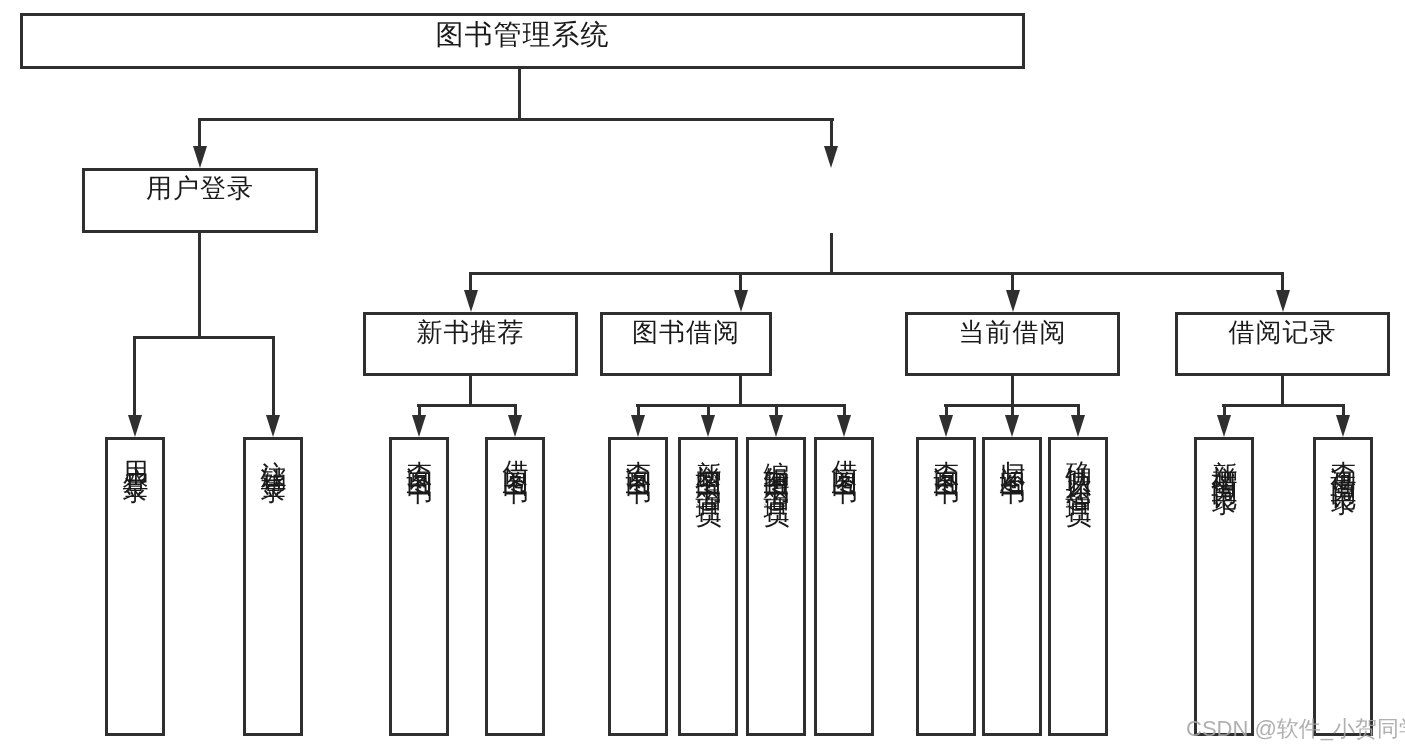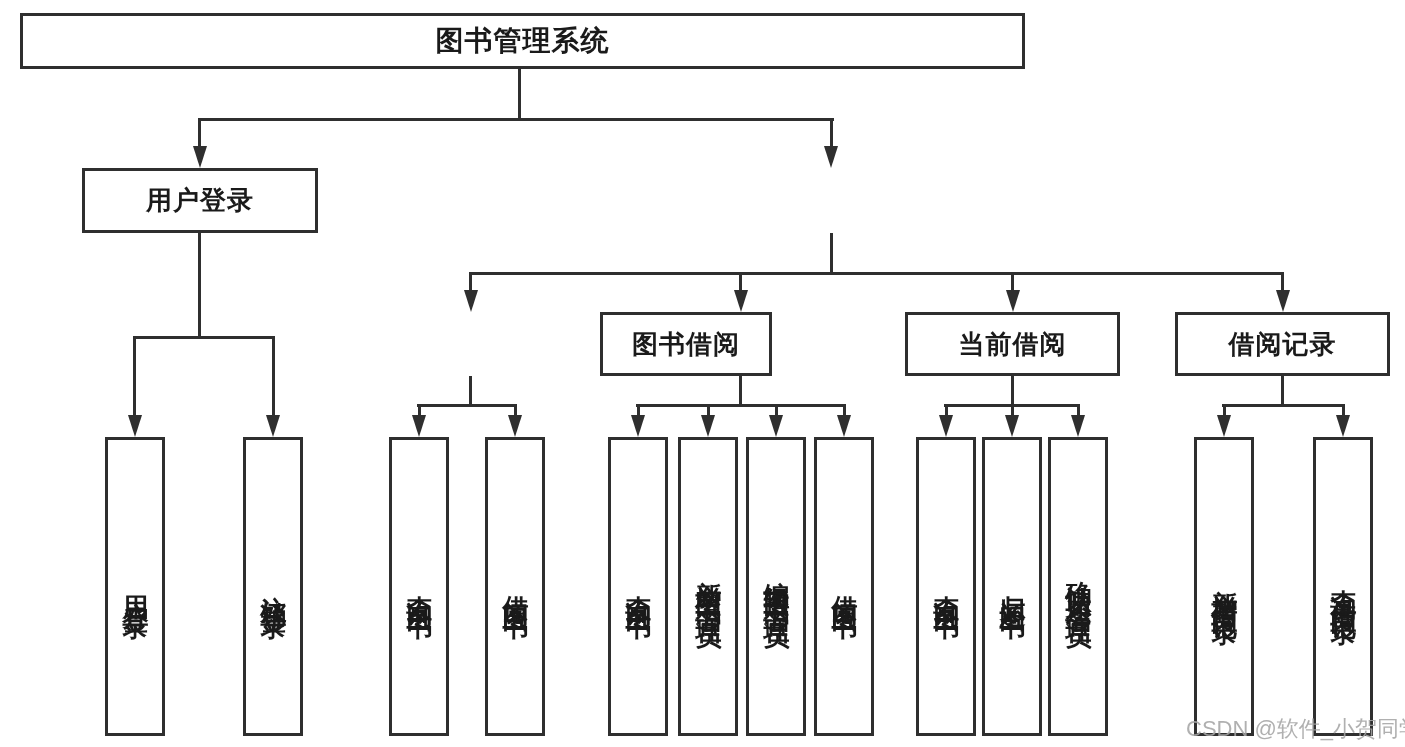--- a/index.html
+++ b/index.html
@@ -3,23 +3,22 @@
 <meta charset="utf-8">
 <style>
   html,body { margin:0; padding:0; background:#ffffff; }
   .canvas {
     position:relative; width:1405px; height:747px; background:#ffffff;
     font-family:"Liberation Sans","DejaVu Sans",sans-serif; overflow:hidden;
   }
   .box {
     position:absolute; box-sizing:border-box;
     border:3px solid #2f2f2f; background:#ffffff;
-    display:flex; align-items:center; justify-content:center;
+    display:flex; align-items:flex-start; justify-content:center;
     color:#1a1a1a;
-    font-weight:bold;
   }
   .root  { font-size:28px; letter-spacing:1px; }
   .hnode { font-size:26px; letter-spacing:1px; }
   .leaf  { width:60px; height:299px; }
   .vt {
     writing-mode:vertical-rl; text-orientation:mixed;
     font-size:26px; letter-spacing:6px; line-height:1.15;
   }
   .ln { position:absolute; background:#2f2f2f; }
   .ar {
@@ -96,20 +95,23 @@
   <i class="ar" style="left:1336px;top:415px"></i>
 
   <div class="box root" style="left:20px;top:13px;width:1005px;height:56px">
     <span>图书管理系统</span>
   </div>
 
   <div class="box hnode" style="left:82px;top:168px;width:236px;height:65px">
     <span>用户登录</span>
   </div>
 
+  <div class="box hnode" style="left:363px;top:312px;width:215px;height:64px">
+    <span>新书推荐</span>
+  </div>
   <div class="box hnode" style="left:600px;top:312px;width:172px;height:64px">
     <span>图书借阅</span>
   </div>
   <div class="box hnode" style="left:905px;top:312px;width:215px;height:64px">
     <span>当前借阅</span>
   </div>
   <div class="box hnode" style="left:1175px;top:312px;width:215px;height:64px">
     <span>借阅记录</span>
   </div>
 

